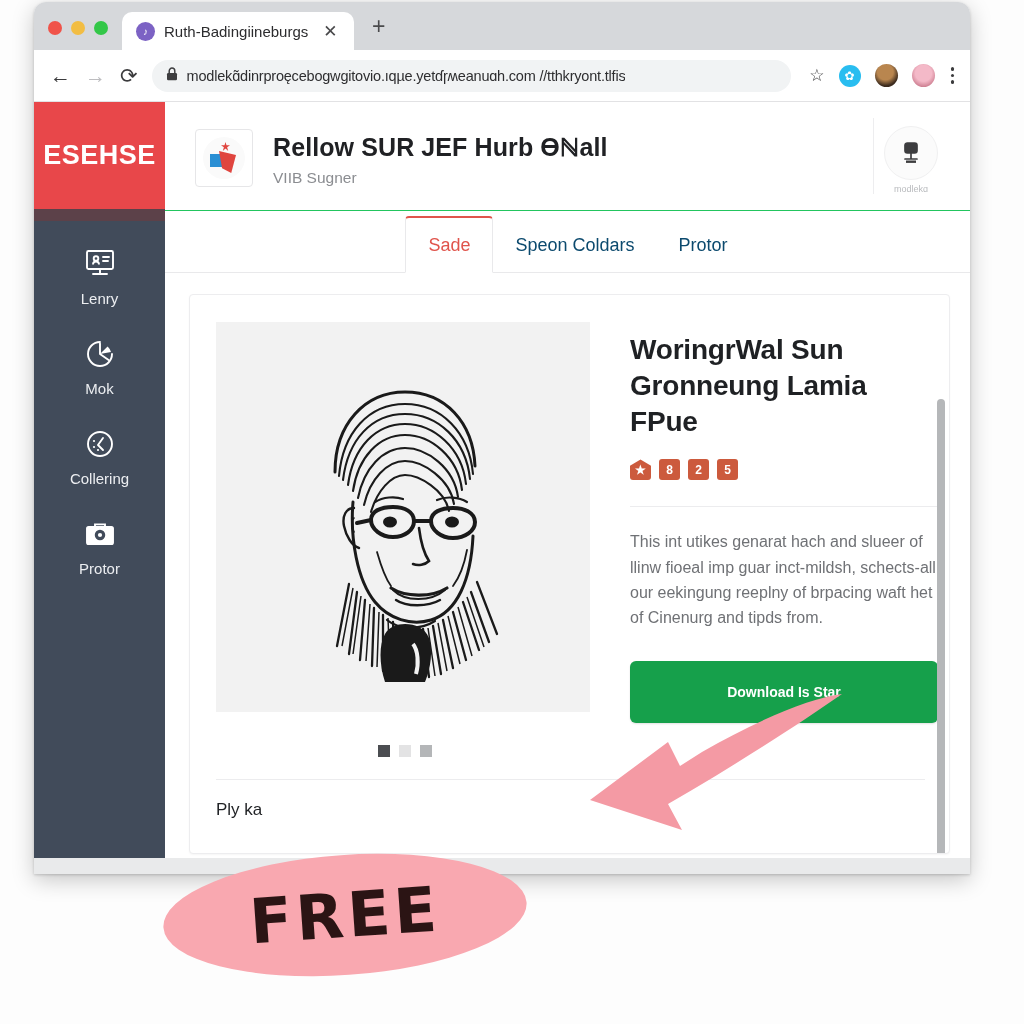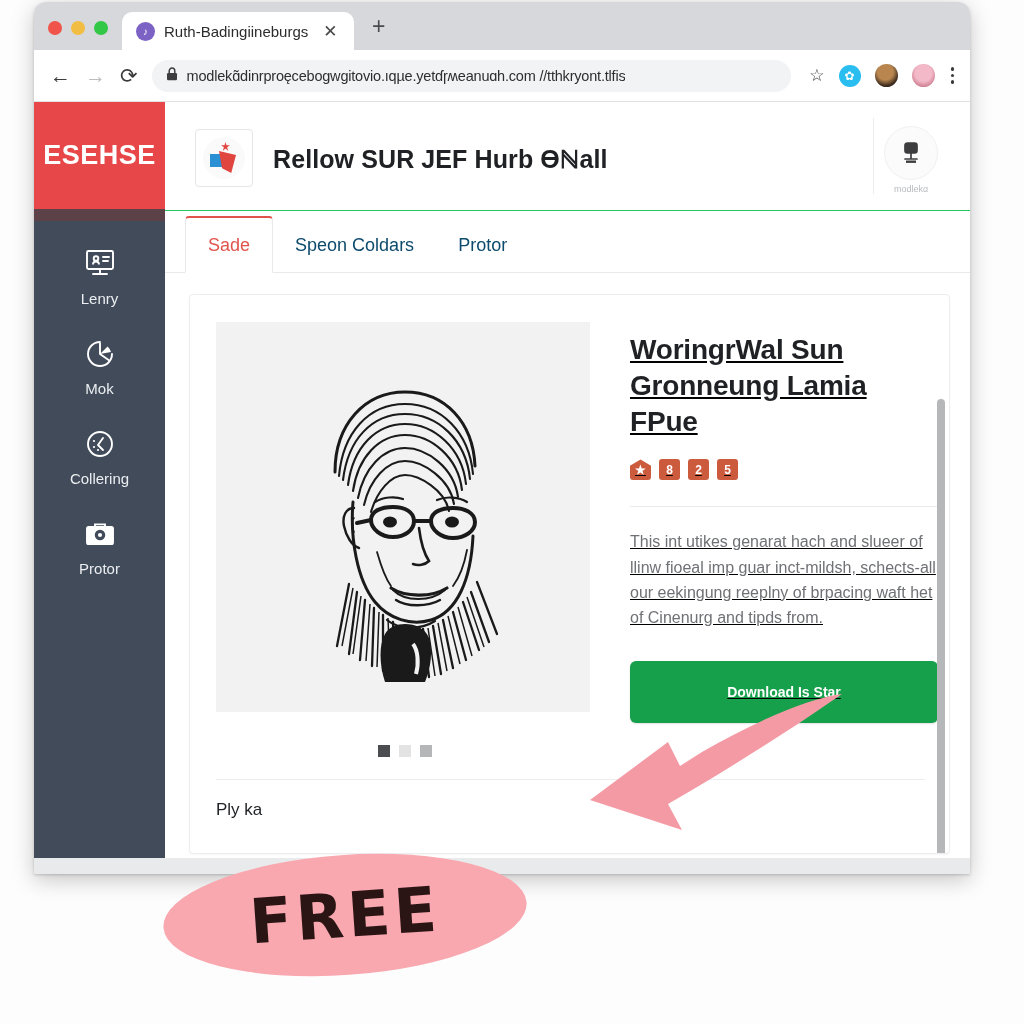--- a/index.html
+++ b/index.html
@@ -126,21 +126,21 @@
   }
   .ha-circle {
     width: 54px; height: 54px; border-radius: 50%; background:#fbfbfb;
     border:1px solid #f0f0f1; display:flex; align-items:center; justify-content:center;
   }
   .ha-label { font-size: 9px; color: #b9bbbe; }
   .hdr-divider { position:absolute; right:96px; top:16px; bottom:16px; width:1px; background:#ededef; }
 
   
   .tabs { display:flex; align-items:flex-end; gap:0; padding: 0 0 0 20px;
-          border-bottom: 1px solid #e9e9eb; background:#fff; height: 62px; }
+          border-bottom: 1px solid #e9e9eb; background:#fff; height: 62px; justify-content: center; }
   .ptab {
     padding: 17px 22px 16px; font-size: 18px; color: #0c4a6e; position: relative;
   }
   .ptab.active {
     color: #e0544c; background:#fff;
     border: 1px solid #e9e9eb; border-bottom: 1px solid #fff;
     border-top: 2px solid #e0544c; border-radius: 4px 4px 0 0;
     margin-bottom: -1px;
   }
 
@@ -150,21 +150,21 @@
     box-shadow: 0 1px 2px rgba(0,0,0,.04);
     padding: 27px 24px 0 26px; height: 560px; position:relative; overflow:hidden;
   }
   .card-row { display:flex; gap: 40px; }
   .artwork {
     width: 374px; height: 390px; flex: 0 0 374px; background:#f2f2f2;
     display:flex; align-items:center; justify-content:center; overflow:hidden;
   }
   .artwork svg { display:block; }
 
-  .detail { flex: 1; padding-top: 10px; text-decoration: underline; }
+  .detail { flex: 1; padding-top: 10px; }
   .dtitle { font-size: 28px; font-weight: bold; color: #1f2124; line-height: 1.28; letter-spacing:-.2px; }
   .badges { display:flex; gap: 8px; margin-top: 20px; }
   .badge {
     width: 21px; height: 21px; background:#cc5a3d; color:#fff;
     font-size: 12px; display:flex; align-items:center; justify-content:center;
     border-radius: 3px; font-weight: bold;
   }
   .badge.home { border-radius: 3px; clip-path: polygon(50% 0,100% 30%,100% 100%,0 100%,0 30%); }
   .desc-sep { height:1px; background:#ececee; margin: 26px 0 22px; }
   .desc { font-size: 16px; line-height: 1.58; color: #6f7175; max-width: 310px; }
@@ -312,20 +312,21 @@
         <div class="profile">
           <div class="logo-box">
             <div class="logo-mark">
               <span class="b"></span>
                 <span class="r"></span>
                 <span class="s"></span>
             </div>
           </div>
           <div>
             <div class="ptitle">Rellow SUR JEF Hurb ϴℕall</div>
+            <div class="psub">VIIB Sugner</div>
           </div>
           <div class="hdr-divider"></div>
           <div class="header-action">
             <span class="ha-circle">
               <svg width="22" height="24" viewBox="0 0 22 24" fill="none" stroke="#3d3d3f" stroke-width="1.7">
                 <rect x="5" y="2" width="12" height="10" rx="2.4" fill="#3d3d3f"></rect>
                 <path d="M11 12v6M5 18h12" stroke-linecap="round"></path>
                 <rect x="6" y="19.5" width="10" height="2.4" fill="#3d3d3f" stroke="none"></rect>
               </svg>
             </span>

